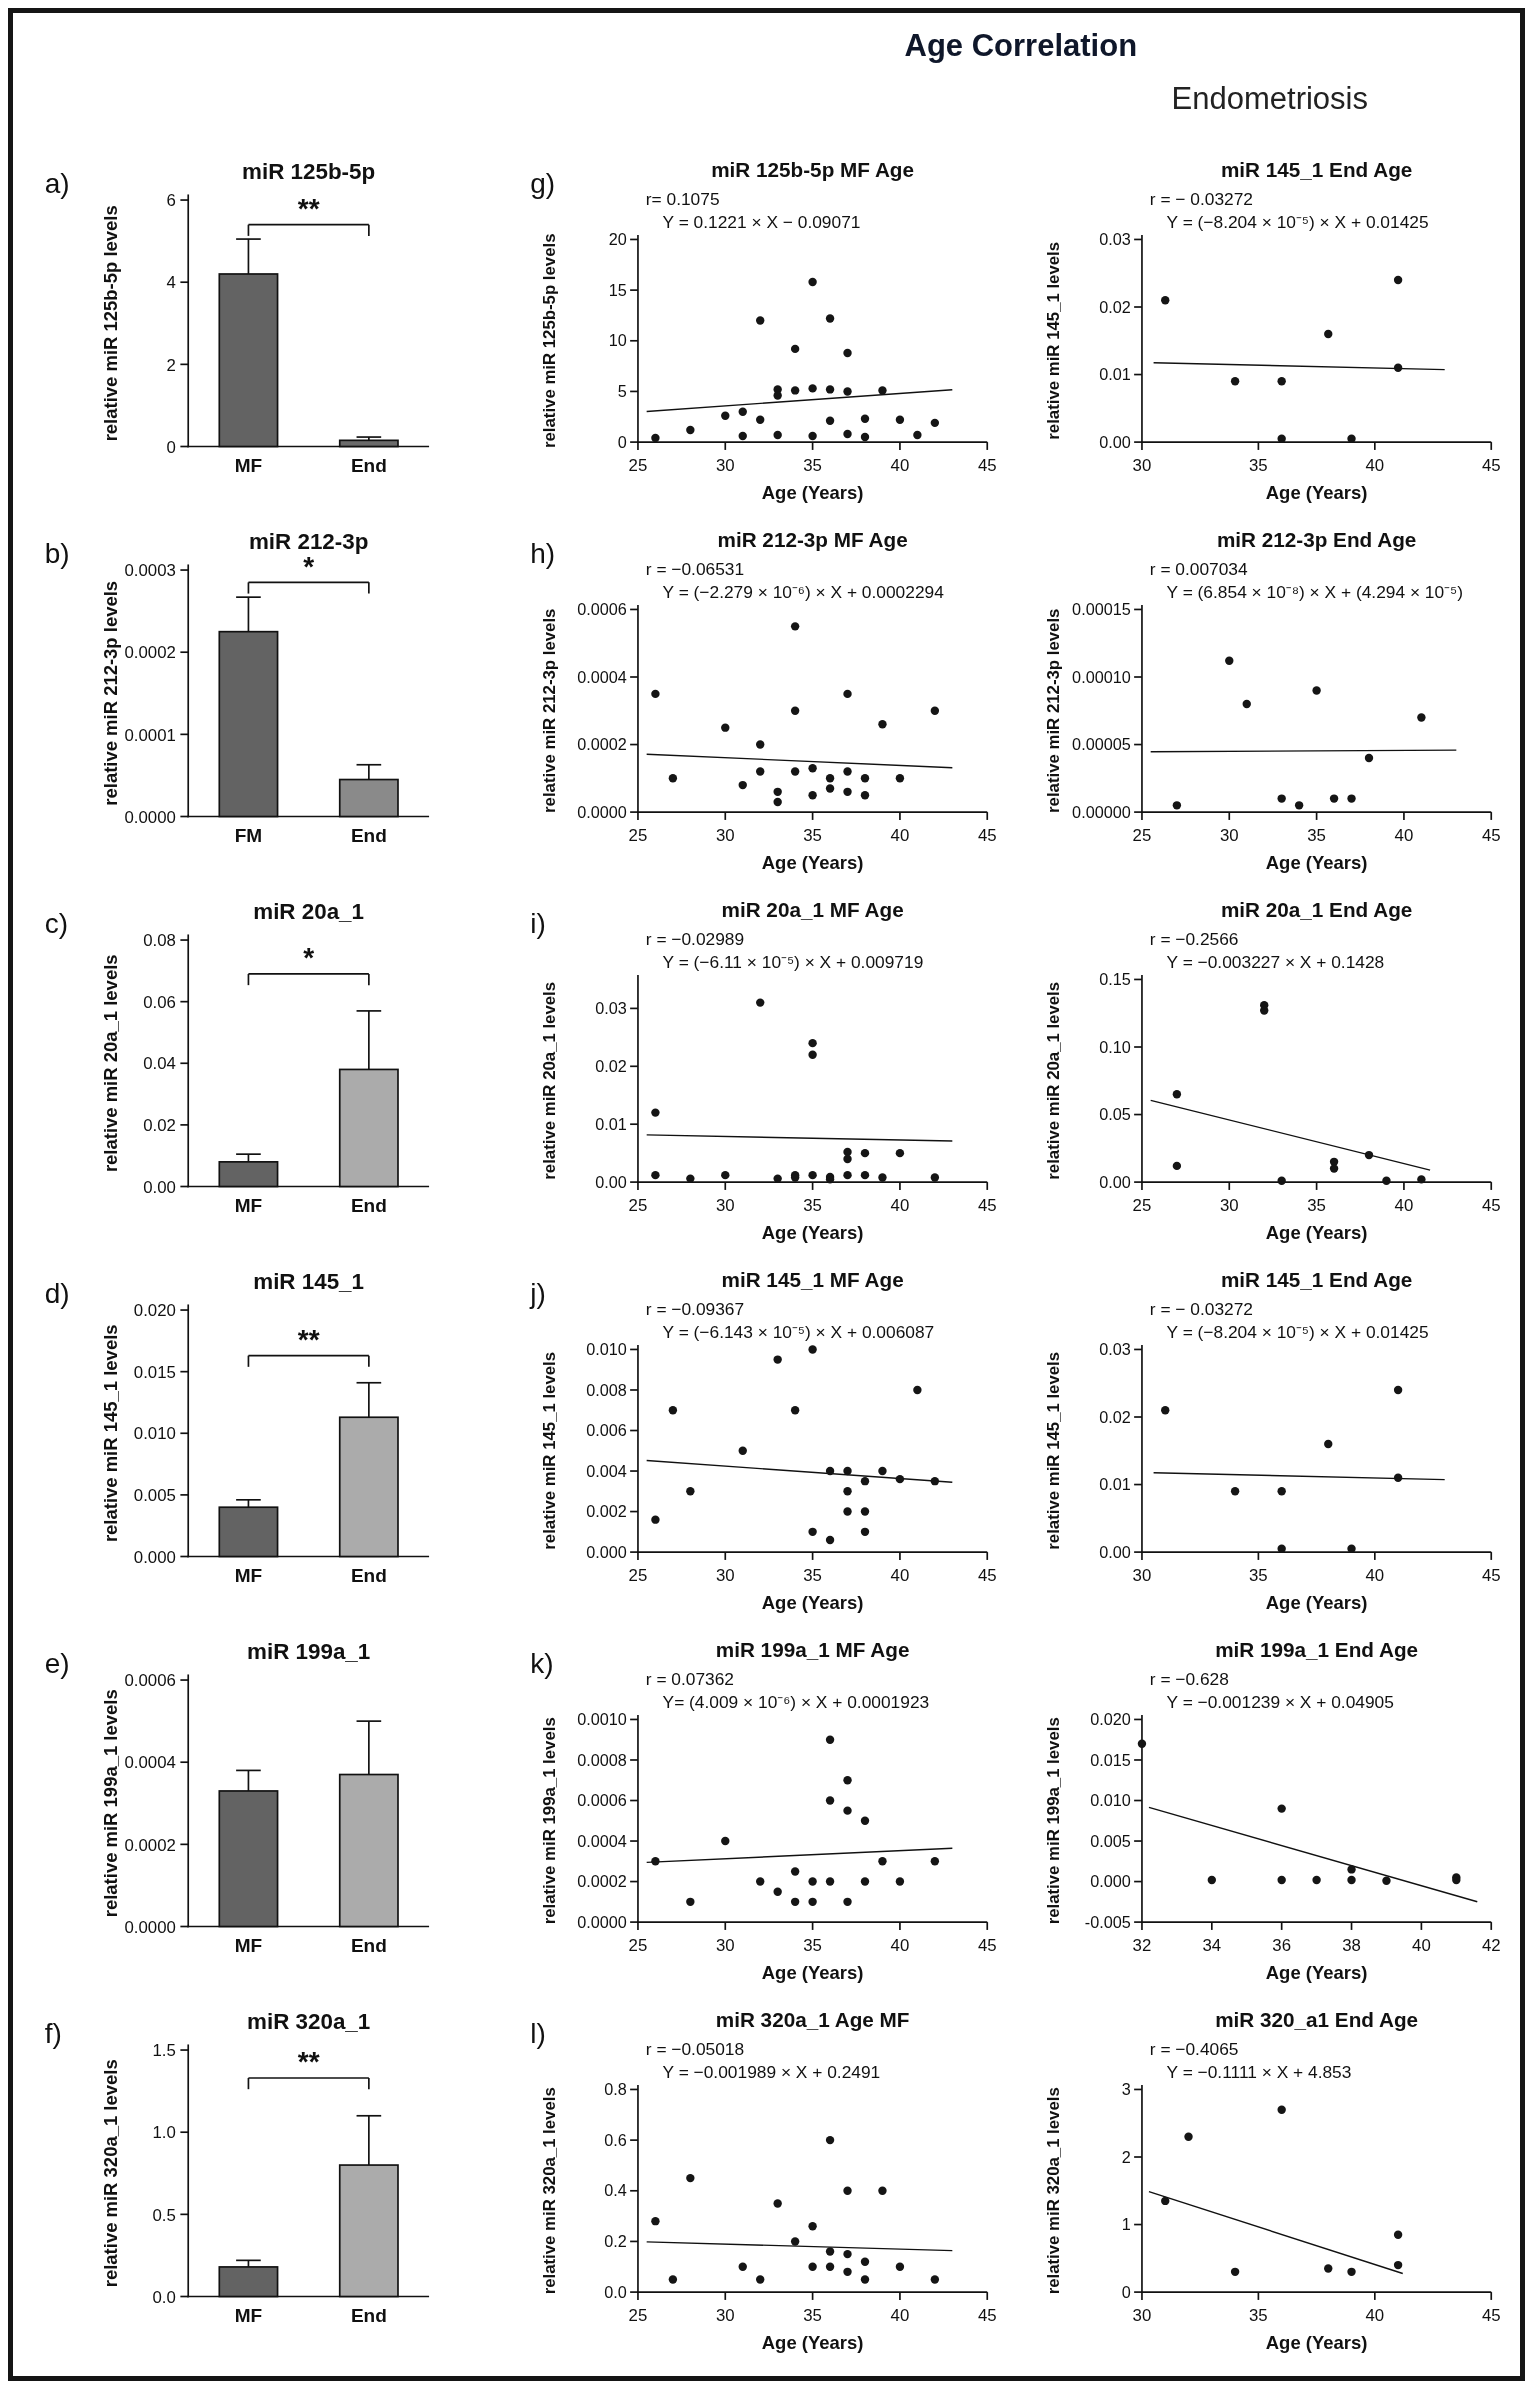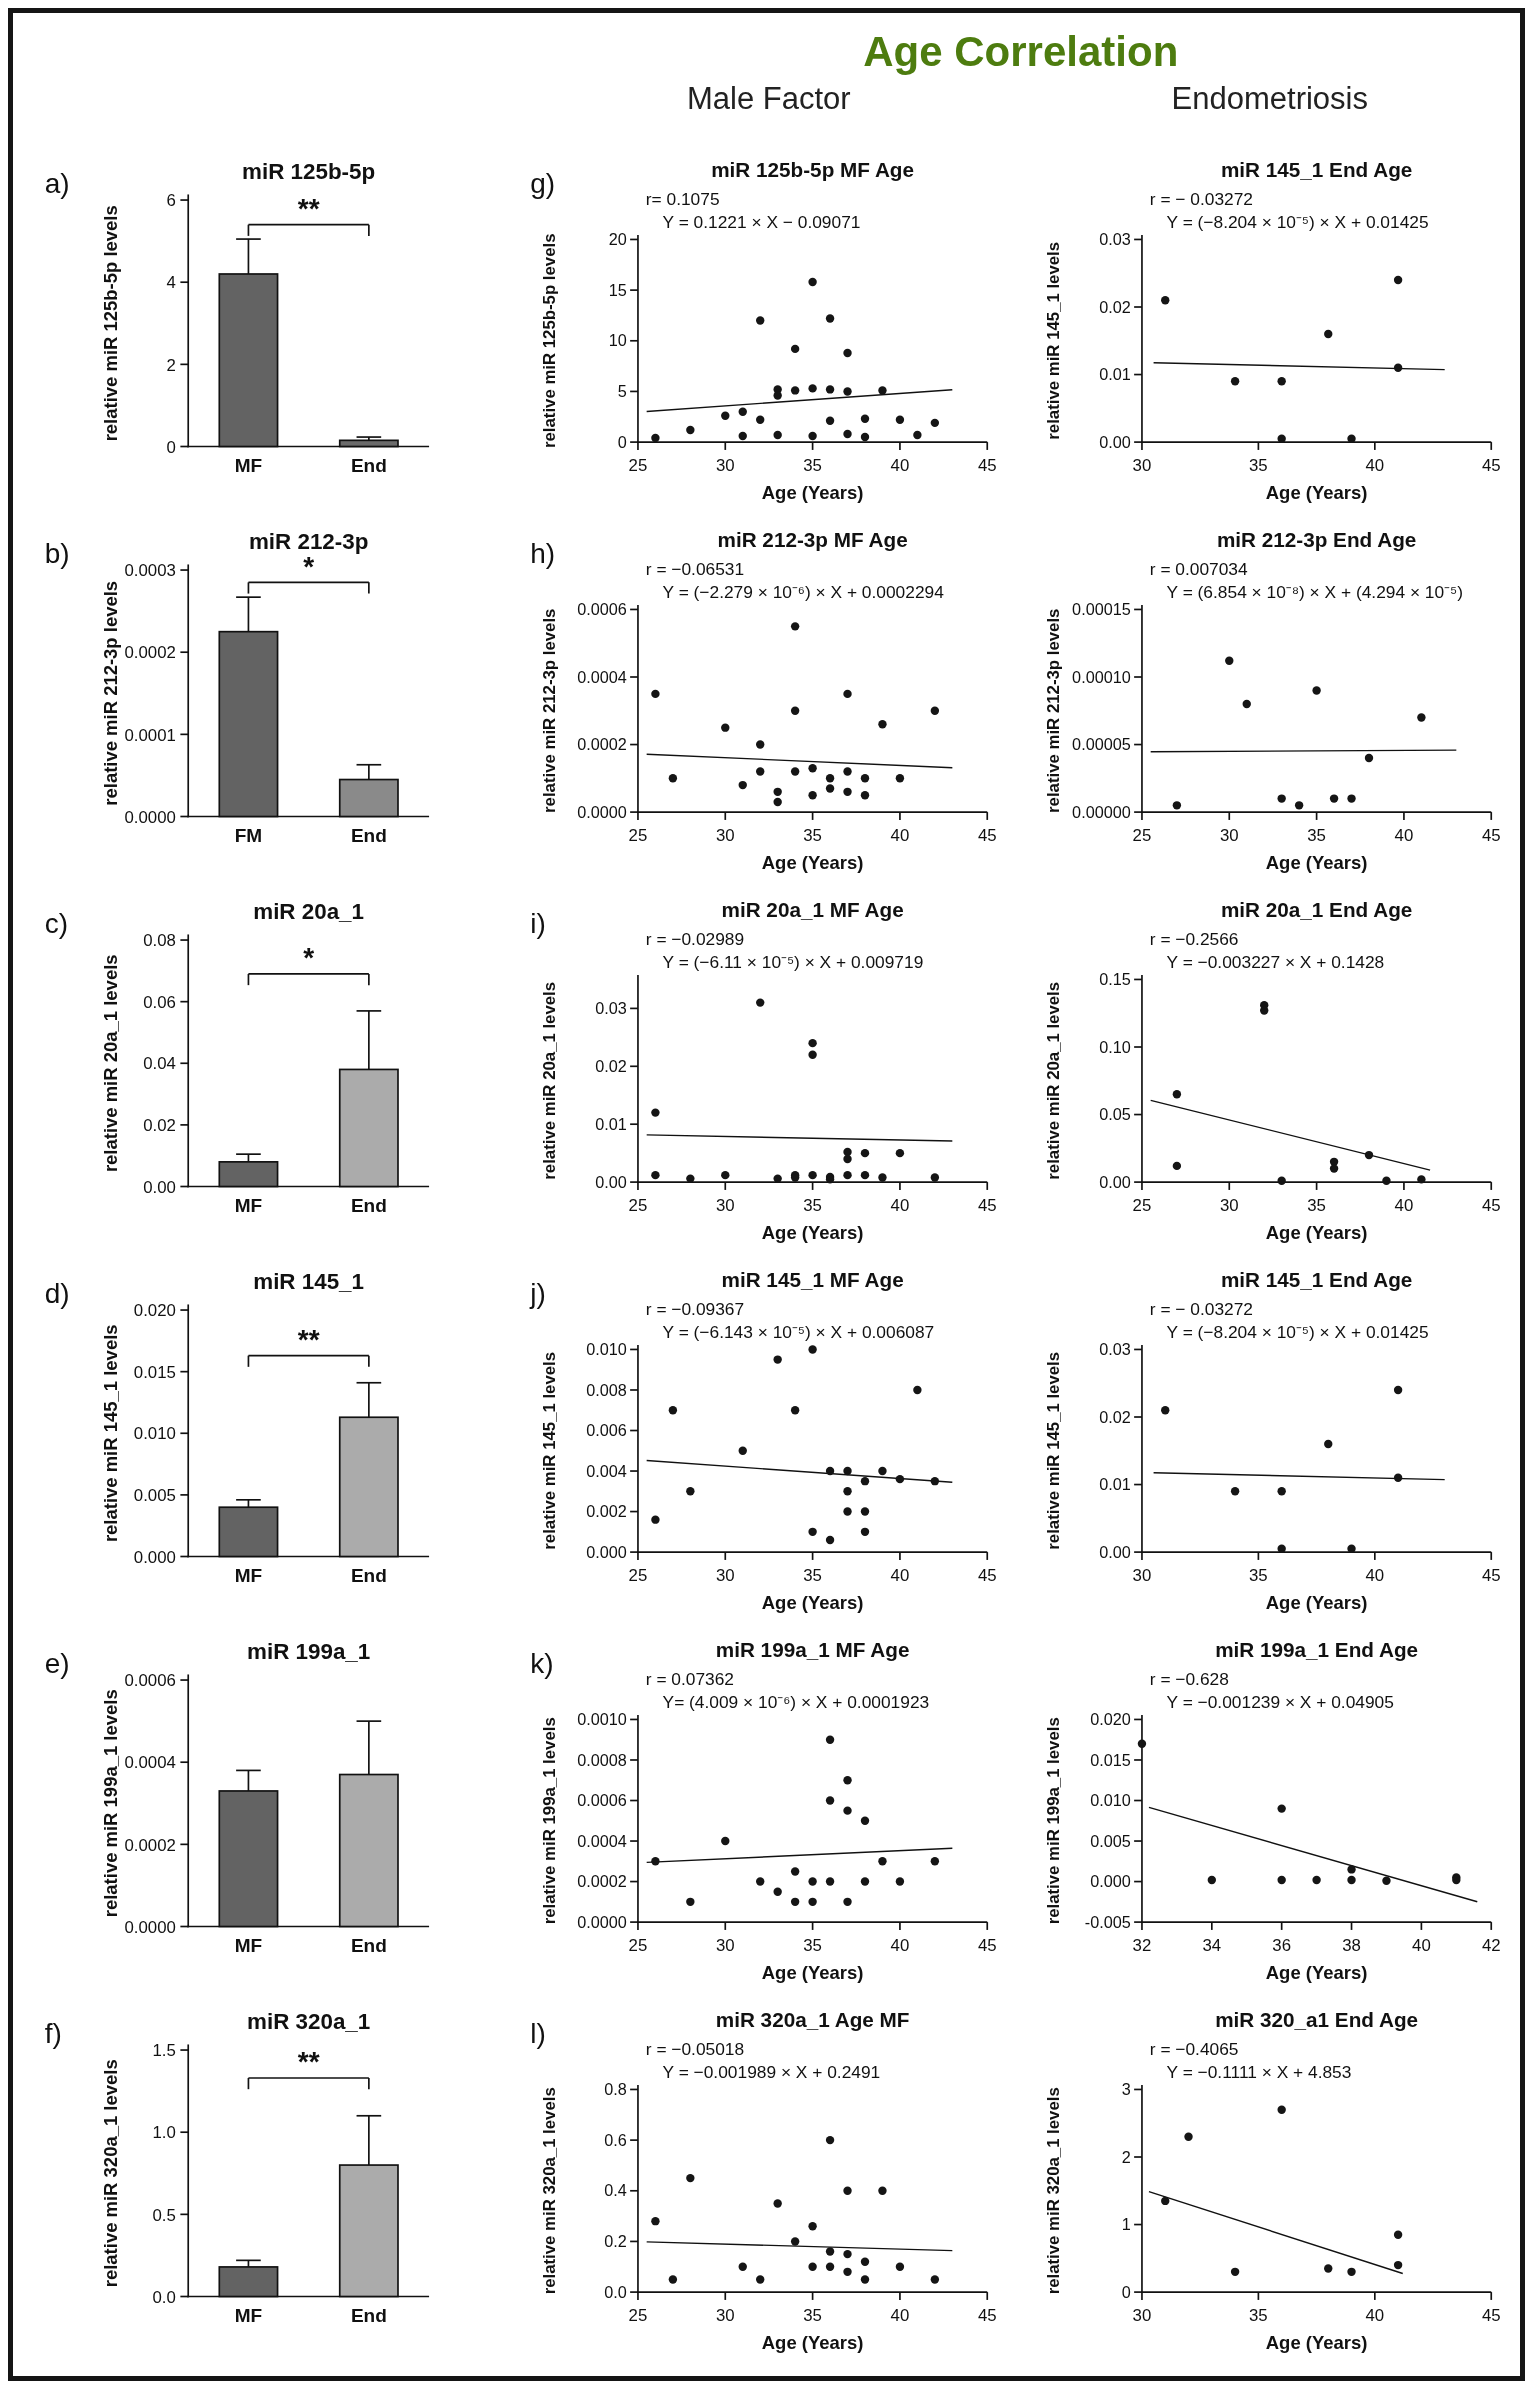--- a/index.html
+++ b/index.html
@@ -6,21 +6,21 @@
   body{
     width:1534px;height:2389px;background:#ffffff;position:relative;
     font-family:"Liberation Sans", sans-serif;color:#111;
   }
   .frame{
     position:absolute;left:7.8px;top:7.8px;width:1507px;height:2363px;
     border:5.6px solid #151515;background:#fff;box-sizing:content-box;
   }
   .hdr-title{
     position:absolute;top:15.7px;left:532px;width:952px;text-align:center;
-    font-size:42px;font-weight:bold;color:#4d7c0f;
+    font-size:31px;font-weight:bold;color:#0f172a;
   }
   .col-hdr{position:absolute;top:68px;font-size:31px;color:#222;text-align:center;}
   .col-hdr.mf{left:504px;width:504px;}
   .col-hdr.end{left:1008px;width:498px;}
   .grid{
     position:absolute;top:137px;left:0;
     display:grid;grid-template-columns:504px 504px 498px;grid-template-rows:repeat(6,370px);
   }
   .cell{position:relative;}
   .letter{position:absolute;font-size:28px;color:#111;}
@@ -29,21 +29,20 @@
   .chart-host{position:absolute;text-align:center;}
   .cell.bar .chart-host{left:72px;top:3.4px;}
   .cell.scatter .chart-host{left:9px;top:1.1px;text-decoration:underline;}
   svg text{font-family:"Liberation Sans", sans-serif;}
 </style>
 </head>
 <body>
 
 <div class="frame">
   <div class="hdr-title">Age Correlation</div>
-  <div class="col-hdr mf">Male Factor</div>
   <div class="col-hdr end">Endometriosis</div>
 
   <div class="grid">
 
     <div class="cell bar">
       <div class="letter">a)</div>
       <div class="chart-host"><svg viewBox="0 0 660 632" width="370" height="354">
             <text x="399" y="46" font-size="40" text-anchor="middle" fill="#111" font-weight="bold">miR 125b-5p</text>
             <line x1="184" y1="74" x2="184" y2="525.5" stroke="#111" stroke-width="3"></line>
             <line x1="182.5" y1="524" x2="614" y2="524" stroke="#111" stroke-width="3"></line>

